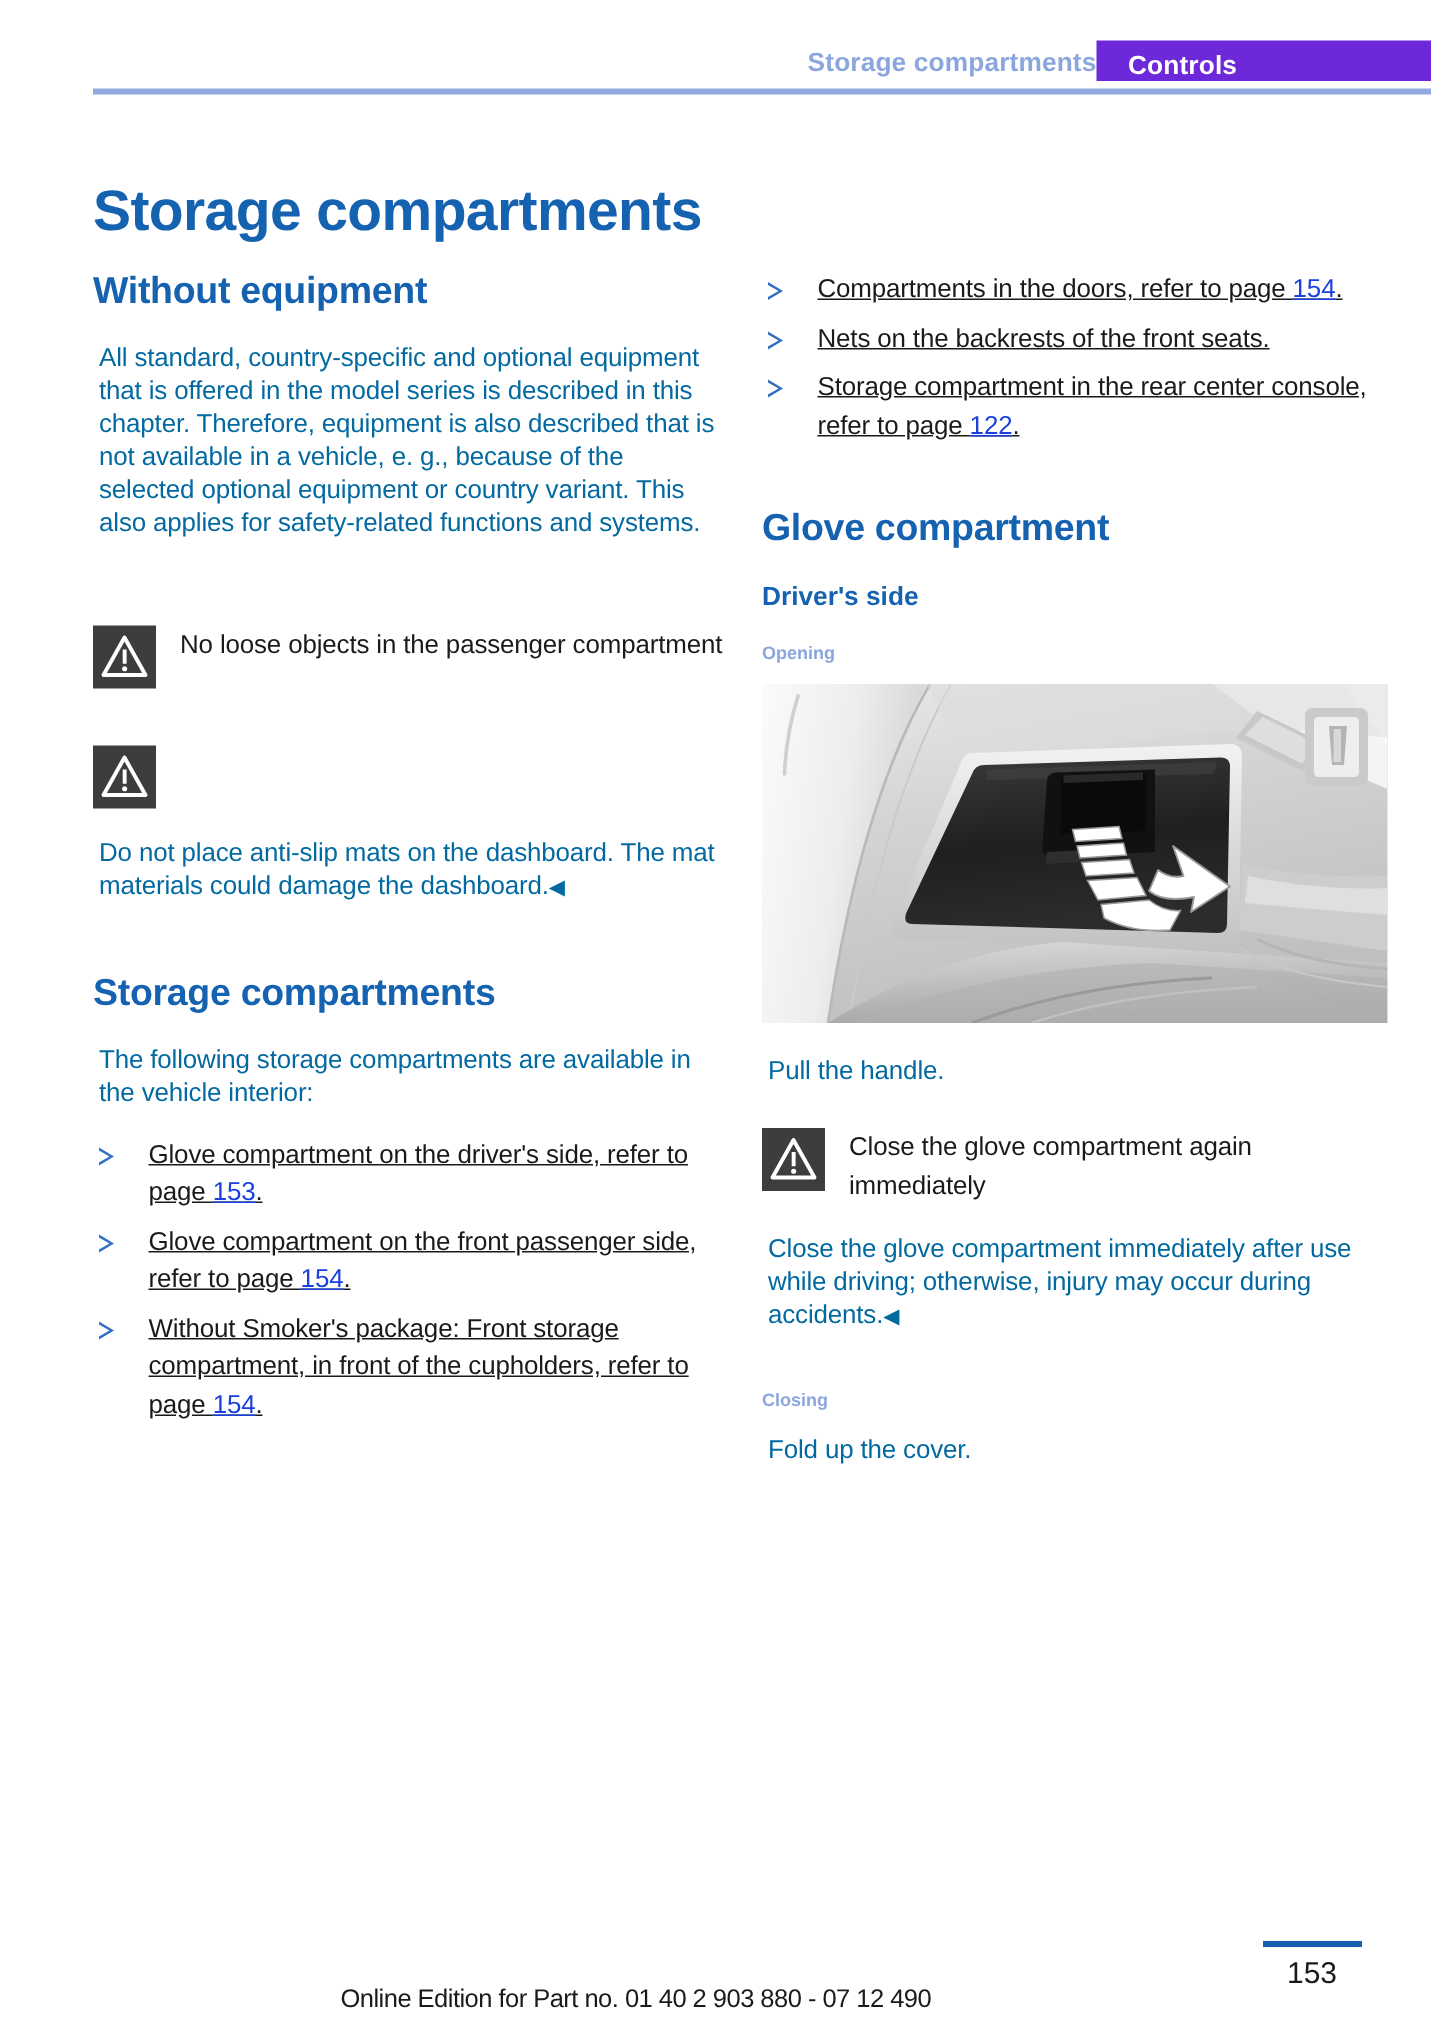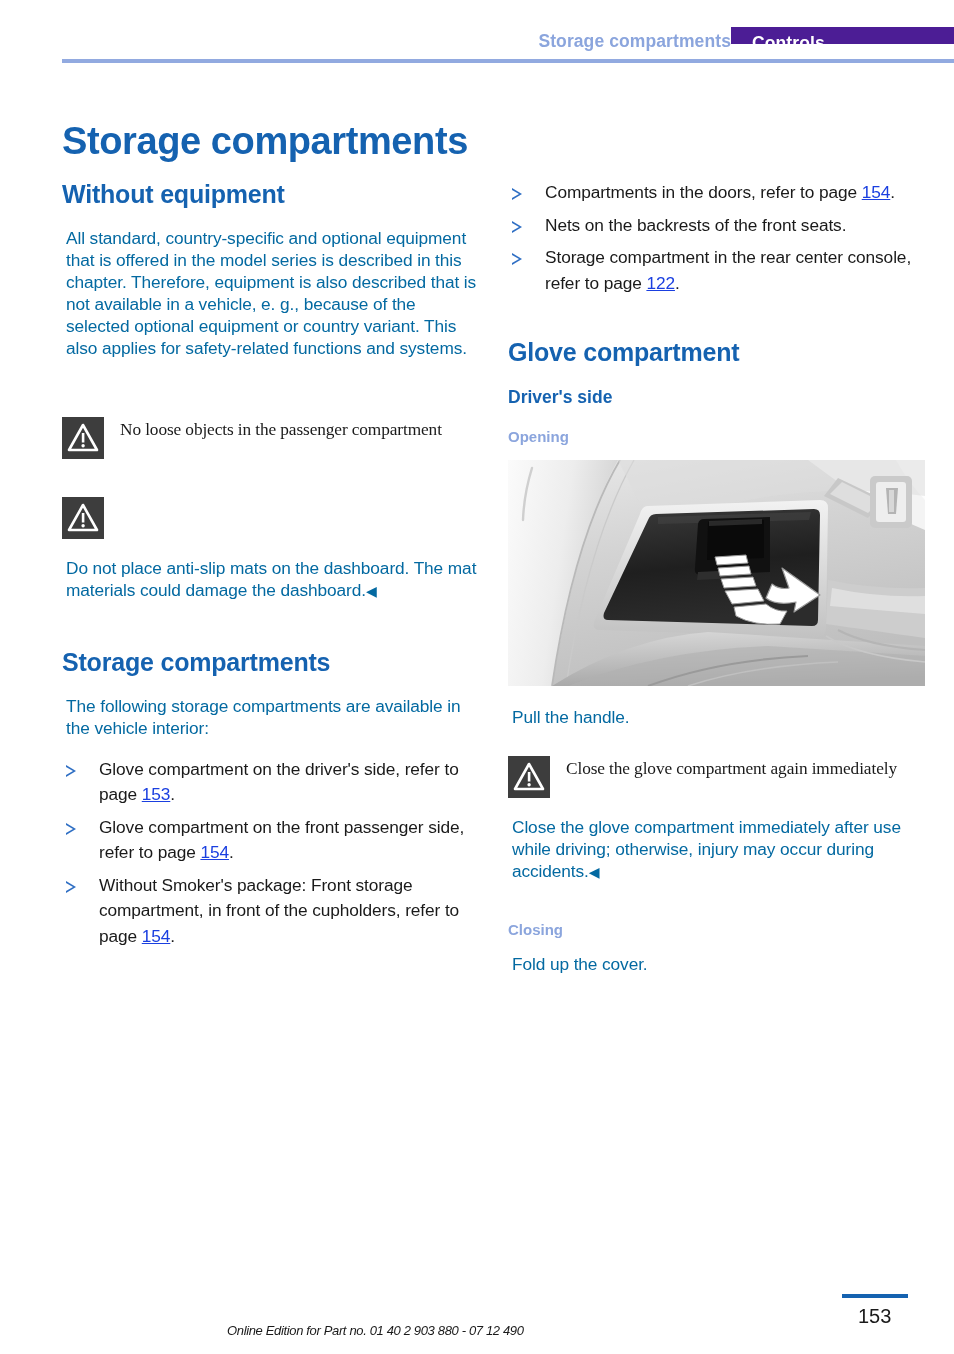--- a/index.html
+++ b/index.html
@@ -39,22 +39,22 @@
     font-weight: bold;
     color: #8ba5dd;
     letter-spacing: 0.1px;
     white-space: nowrap;
   }
   .header-chapter-block {
     position: absolute;
     left: 731px;
     top: 27px;
     width: 223px;
-    height: 17px;
-    background: #4c1d95;
+    height: 27px;
+    background: #6d28d9;
   }
   .header-chapter-label {
     position: absolute;
     left: 21px;
     top: 6px;
     font-size: 17.5px;
     font-weight: bold;
     color: #ffffff;
     letter-spacing: 0.1px;
     white-space: nowrap;
@@ -92,21 +92,21 @@
   h3.sub {
     margin: 0;
     font-size: 17.5px;
     font-weight: bold;
     color: #1562b0;
     letter-spacing: 0;
     line-height: 1.2;
   }
   h4.subsub {
     margin: 0;
-    font-size: 15px;
+    font-size: 12px;
     font-weight: bold;
     color: #8ba5dd;
     letter-spacing: 0;
     line-height: 1.2;
   }
 
   
   p.body {
     margin: 4px;
     font-size: 17.3px;
@@ -115,20 +115,21 @@
     letter-spacing: -0.1px;
   }
   .ref { color: #1a3fe0; }
   .endmark { font-size: 14px; letter-spacing: 0; }
 
   
   ul.bul {
     margin: 0;
     padding: 0;
     list-style: none;
+    text-decoration: underline;
   }
   ul.bul li {
     position: relative;
     padding-left: 37px;
     font-size: 17.3px;
     line-height: 25.5px;
     letter-spacing: -0.1px;
     margin-bottom: 7px;
   }
   ul.bul li:last-child { margin-bottom: 0; }
@@ -153,21 +154,20 @@
   }
 
   
   .warn-head {
     position: relative;
     min-height: 42px;
     padding-left: 58px;
     font-size: 17.3px;
     line-height: 25.5px;
     letter-spacing: -0.1px;
-    font-family: Liberation Serif, serif;
   }
   .warn-icon {
     position: absolute;
     left: 0;
     top: 0;
     width: 42px;
     height: 42px;
     background: #3d3d3d;
   }
   .warn-icon svg { display: block; }
@@ -203,25 +203,24 @@
     left: 858px;
     top: 1305px;
     font-size: 20px;
     color: #1a1a1a;
     letter-spacing: 0;
   }
   .footer-edition {
     position: absolute;
     left: 227px;
     top: 1323px;
-    font-size: 13px;
+    font-size: 17px;
     color: #1a1a1a;
     letter-spacing: -0.35px;
     white-space: nowrap;
-    font-style: italic;
   }
 </style>
 </head>
 <body>
 
 <div class="header">
   <div class="header-rule"></div>
   <div class="header-section">Storage compartments</div>
   <div class="header-chapter-block">
     <div class="header-chapter-label">Controls</div>

